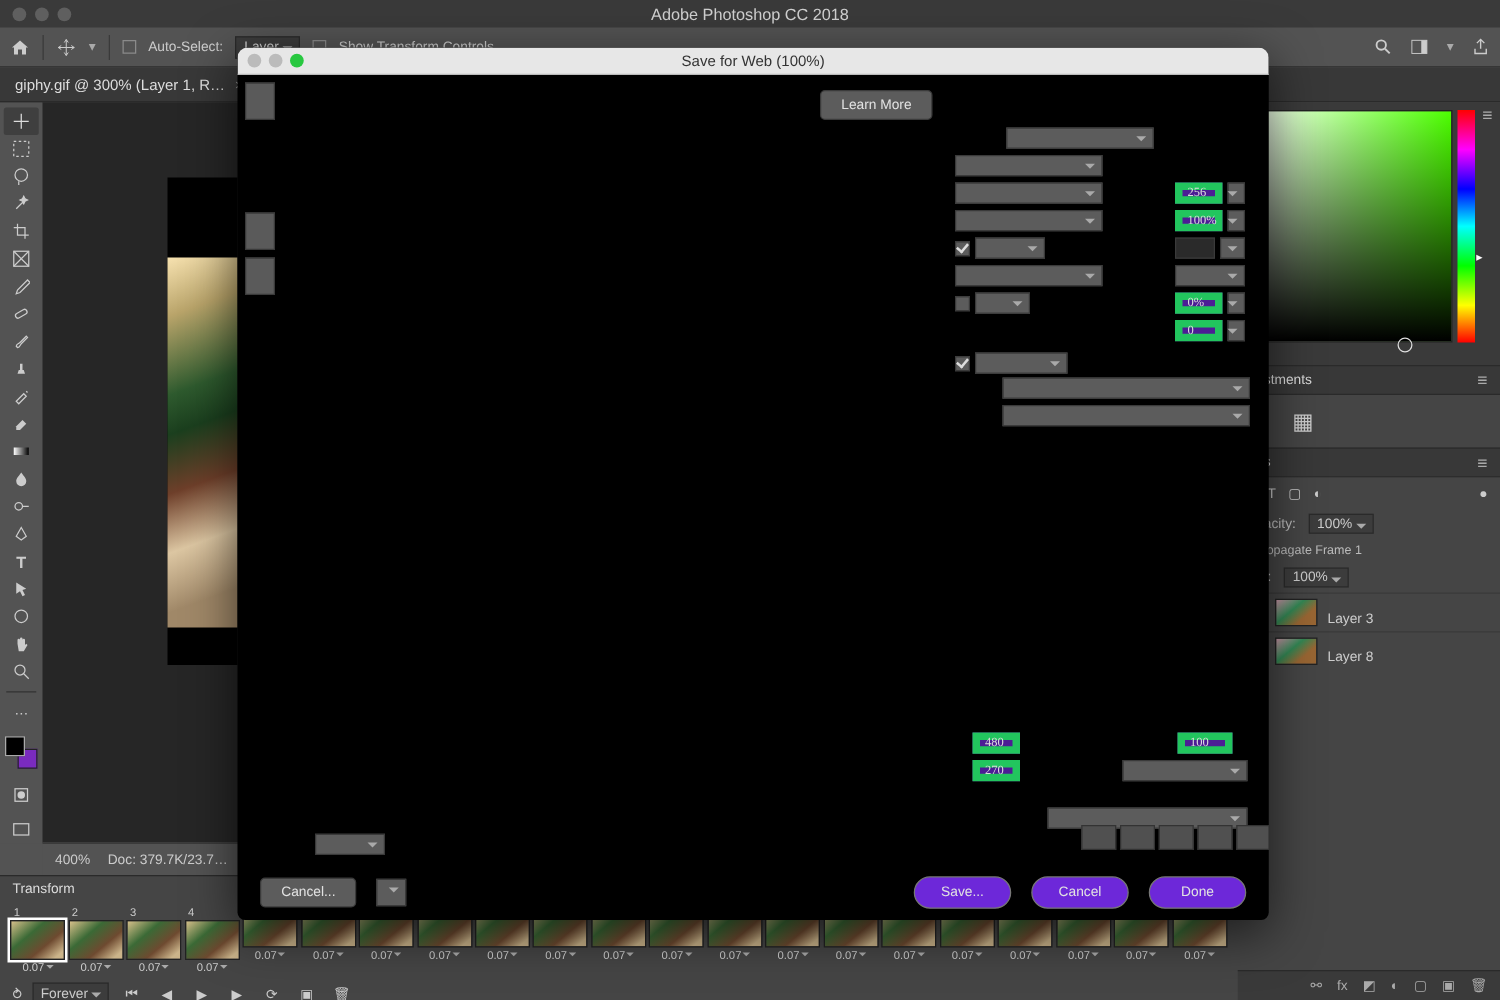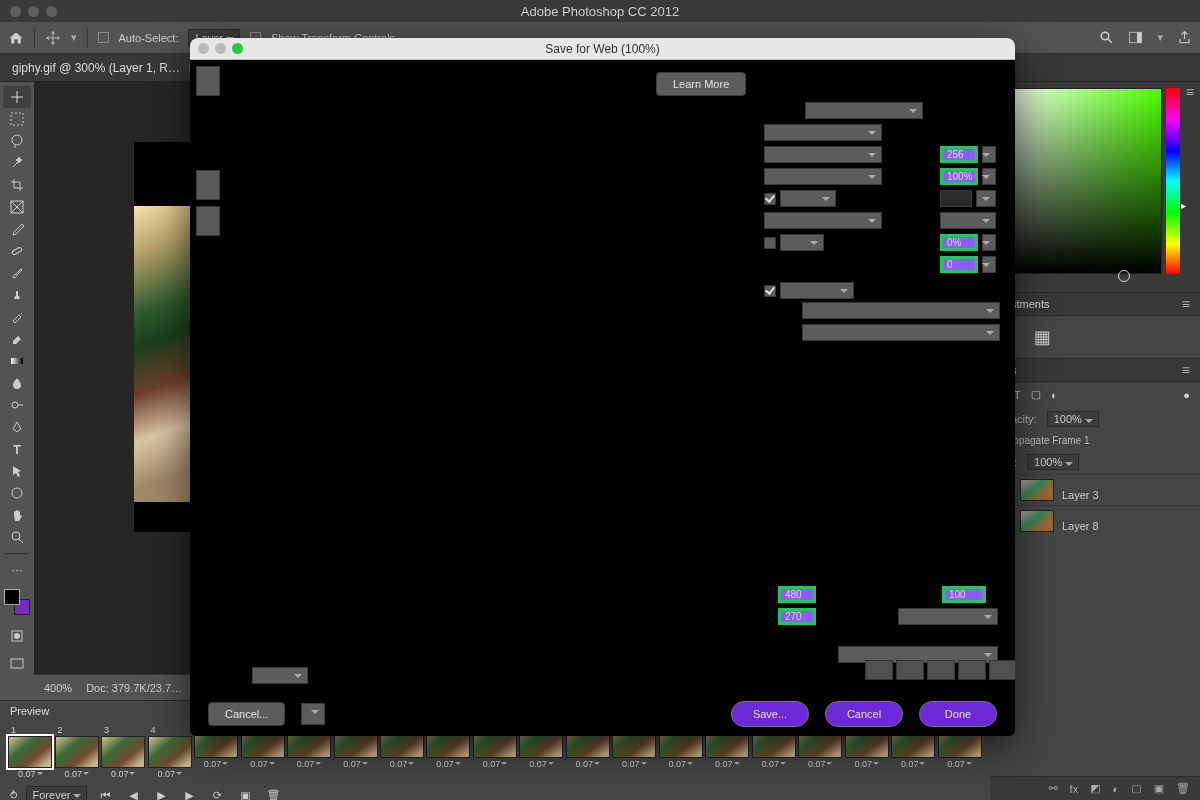--- a/index.html
+++ b/index.html
@@ -77,42 +77,42 @@
 .dialog{position:absolute;left:190px;top:38px;width:825px;height:698px;background:#000;border-radius:8px 8px 6px 6px;box-shadow:0 10px 40px rgba(0,0,0,.6);overflow:hidden;display:flex;flex-direction:column;}
 .dlg-title{height:22px;background:#e7e7e7;color:#333;font-size:12px;display:flex;align-items:center;justify-content:center;position:relative;border-bottom:1px solid #bbb;}
 .dlg-tl{position:absolute;left:8px;top:5px;display:flex;gap:6px;}
 .dlg-dot{width:11px;height:11px;border-radius:50%;}
 .dlg-body{flex:1;position:relative;}
 .btn{background:#5c5c5c;border:1px solid #3b3b3b;border-radius:4px;height:24px;display:inline-flex;align-items:center;justify-content:center;padding:0 16px;color:#e2e2e2;cursor:pointer;}
 .btn-lg{height:26px;min-width:78px;border-radius:16px;background:#6d28d9;border:1px solid #777;}
 .learn{position:absolute;left:466px;top:12px;}
 .dd2{background:#5c5c5c;border:1px solid #3a3a3a;height:17px;position:relative;}
 .dd2::after{content:"";position:absolute;right:5px;top:6px;border:4px solid transparent;border-top-color:#aaa;}
-.small-inp{background:#8b5cf6;border:3px solid #22c55e;height:17px;color:#ddd;font-size:10px;padding:0 4px;display:flex;align-items:center;}
+.small-inp{background:#4c1d95;border:6px solid #22c55e;height:17px;color:#ddd;font-size:10px;padding:0 4px;display:flex;align-items:center;font-family:Liberation Serif, serif;}
 .cbk{width:12px;height:12px;background:#5c5c5c;border:1px solid #3a3a3a;position:relative;}
 .cbk.checked::after{content:"";position:absolute;left:2px;top:-1px;width:4px;height:7px;border:solid #ddd;border-width:0 2px 2px 0;transform:rotate(40deg);}
 .thumb-box{position:absolute;width:24px;height:30px;background:#5a5a5a;border:1px solid #3a3a3a;}
 .dfoot{position:absolute;left:0;right:0;bottom:0;height:44px;display:flex;align-items:center;padding:0 18px;gap:16px;}
 .dfoot .spacer{flex:1;}
 .ct-row{position:absolute;bottom:56px;left:675px;display:flex;gap:3px;}
 .ct-cell{width:28px;height:20px;background:#505050;border:1px solid #333;}
 .swatch-sm{position:absolute;width:32px;height:17px;background:#2a2a2a;border:1px solid #3a3a3a;}
 
 svg{display:block;}
 </style>
 </head>
 <body>
 
 <div class="mac-title">
   <div class="traffic">
     <div class="tl-dot"></div>
     <div class="tl-dot"></div>
     <div class="tl-dot"></div>
   </div>
-  <span>Adobe Photoshop CC 2012</span>
+  <span>Adobe Photoshop CC 2018</span>
 </div>
 
 <div class="options-bar">
   <span>
       <svg class="home-icon" viewBox="0 0 20 20">
         <path fill="#ccc" d="M10 3l8 7h-2v7h-4v-5H8v5H4v-7H2z"></path>
       </svg>
     </span>
   <div class="ob-sep"></div>
   <span>
@@ -359,21 +359,21 @@
       <span>◐</span>
       <span>▢</span>
       <span>▣</span>
       <span>🗑</span>
     </div>
   </div>
 </div>
 
 <div class="timeline">
   <div class="tl-hdr">
-    <span>Preview</span>
+    <span>Transform</span>
     <span class="panel-hamb" style="margin-left:auto">≡</span>
   </div>
   <div class="frames" id="frames">
       <div class="frame sel">
         <div class="fnum">1</div>
         <div class="fimg"></div>
         <div class="fdelay">0.07</div>
       </div>
       <div class="frame">
         <div class="fnum">2</div>

